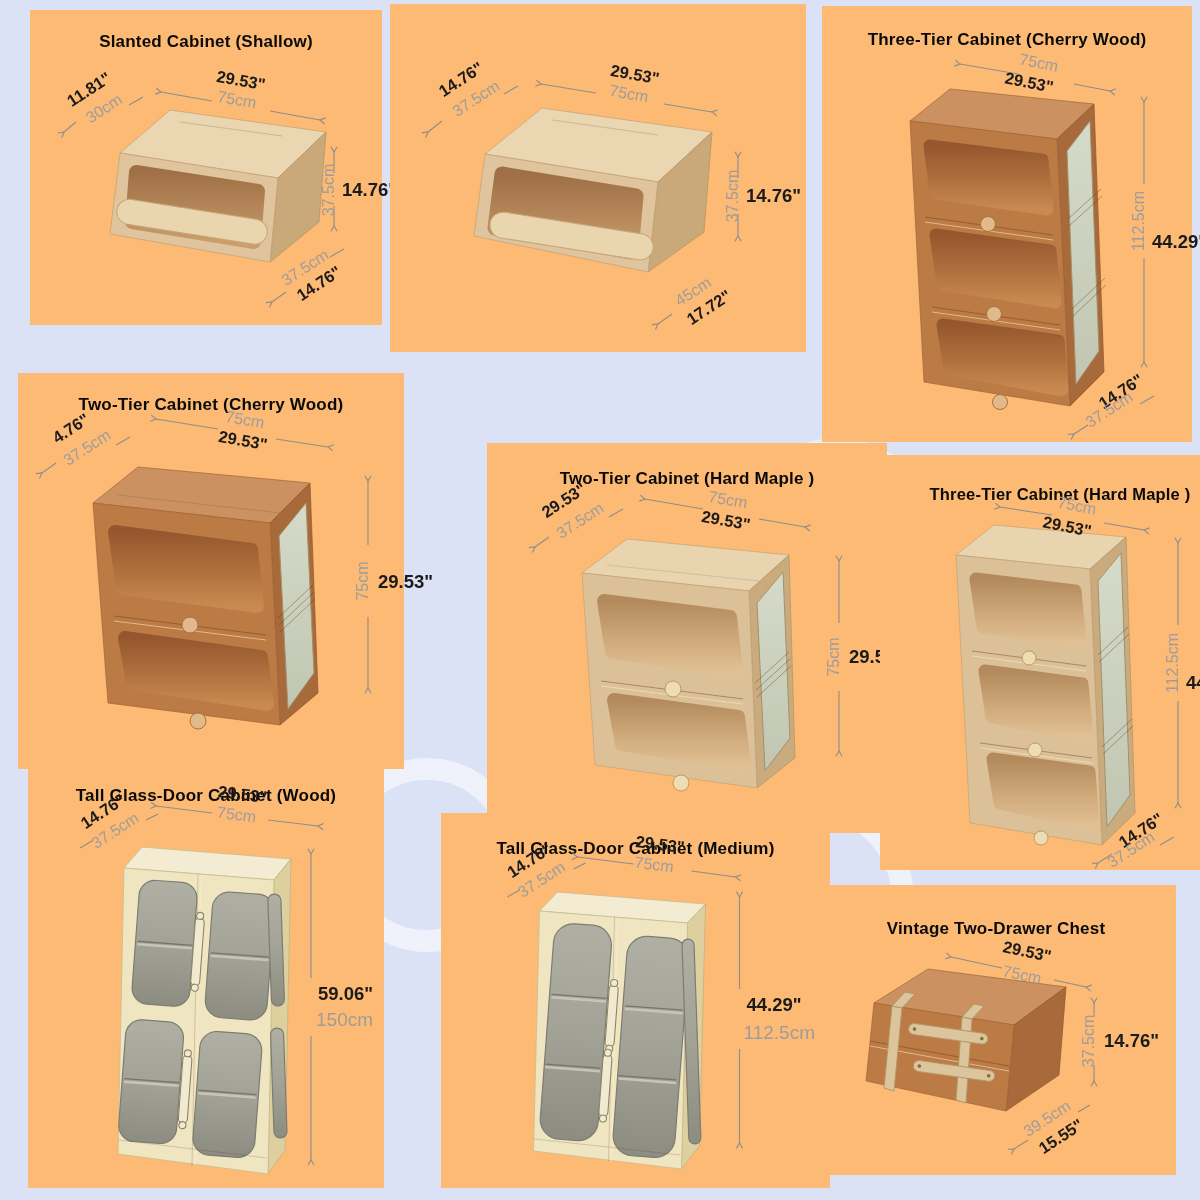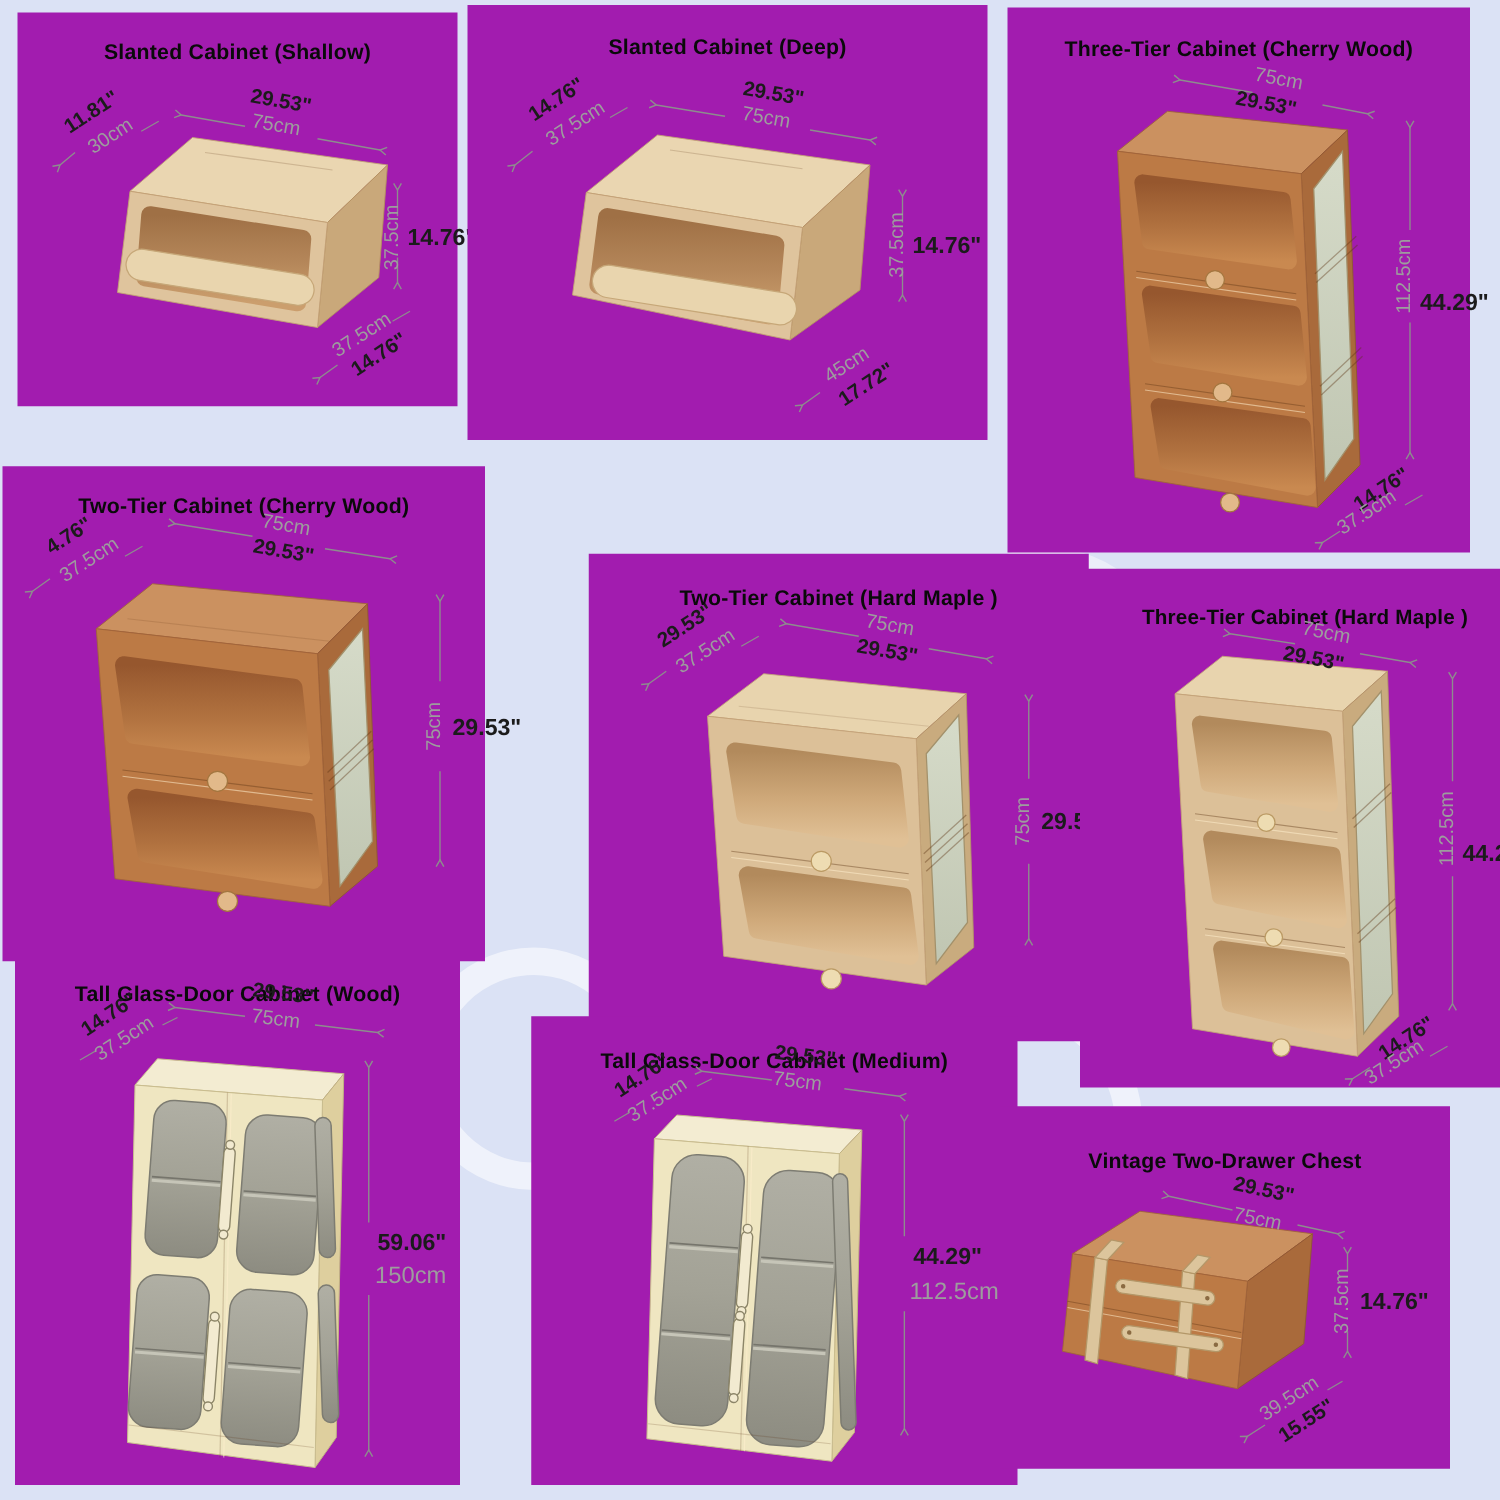--- a/index.html
+++ b/index.html
@@ -1,19 +1,19 @@
 <!DOCTYPE html>
 <html><head>
 <meta charset="utf-8">
 <style>
   html,body{margin:0;padding:0;}
   body{width:1200px;height:1200px;background:#dbe2f5;font-family:"Liberation Sans",sans-serif;overflow:hidden;}
   .canvas{position:relative;width:1200px;height:1200px;background:#dbe2f5;overflow:hidden;}
   .deco-circle{position:absolute;border-radius:50%;border:22px solid rgba(255,255,255,.55);z-index:0;}
-  .panel{position:absolute;background:#a21caf;z-index:1;}
+  .panel{position:absolute;background:#fdba74;z-index:1;margin-left:16px;}
   .panel-title{position:absolute;left:0;right:0;text-align:center;font-weight:700;font-size:17px;color:#0a0a0a;letter-spacing:.2px;margin:0;}
   .illus{position:absolute;inset:0;width:100%;height:100%;overflow:visible;}
   svg{overflow:visible;}
   svg text{text-anchor:middle;}
   .din{font:700 16.5px "Liberation Sans",sans-serif;fill:#1b1b1b;}
   .dcm{font:400 16px "Liberation Sans",sans-serif;fill:#9d9d9d;}
   .din-lg{font:700 18.5px "Liberation Sans",sans-serif;fill:#1b1b1b;}
   .dcm-lg{font:400 19px "Liberation Sans",sans-serif;fill:#9d9d9d;}
   .dl{stroke:#8d8d8d;stroke-width:1.1;fill:none;}
   .beech-top{fill:#ead6b1;stroke:#c2a173;stroke-width:.7}
@@ -109,21 +109,20 @@
         <text class="din-lg" x="312" y="186" style="text-anchor:start">14.76"</text>
         <line class="dl" x1="242" y1="292" x2="256" y2="282" marker-start="url(#arr)"></line>
         <text class="dcm" x="278" y="262" transform="rotate(-33 278 262)">37.5cm</text>
         <text class="din" x="292" y="278" transform="rotate(-33 292 278)">14.76"</text>
         <line class="dl" x1="300" y1="247" x2="314" y2="239"></line>
       </g>
     </svg>
   </section>
 
   <section class="panel" style="left:374px;top:4px;width:416px;height:348px;">
-    <h2 class="panel-title" style="top:24px;">Slanted Cabinet (Deep)</h2>
     <svg class="illus" viewBox="0 0 416 348">
       <g>
         <polygon class="beech-top" points="95,150 152,104 322,128 268,178"></polygon>
         <line x1="162" y1="116" x2="268" y2="131" class="seam" opacity=".5"></line>
         <polygon class="beech-side" points="268,178 322,128 314,228 258,268"></polygon>
         <polygon class="beech-front" points="95,150 268,178 258,268 84,232"></polygon>
         <path d="M112,170 L246,192 L241,248 L105,224 Z" fill="url(#intBeech)" stroke="url(#intBeech)" stroke-width="15" stroke-linejoin="round"></path>
         <g transform="rotate(9 175 232)">
           <rect x="99" y="218" width="165" height="26" rx="13" class="roller"></rect>
         </g>

